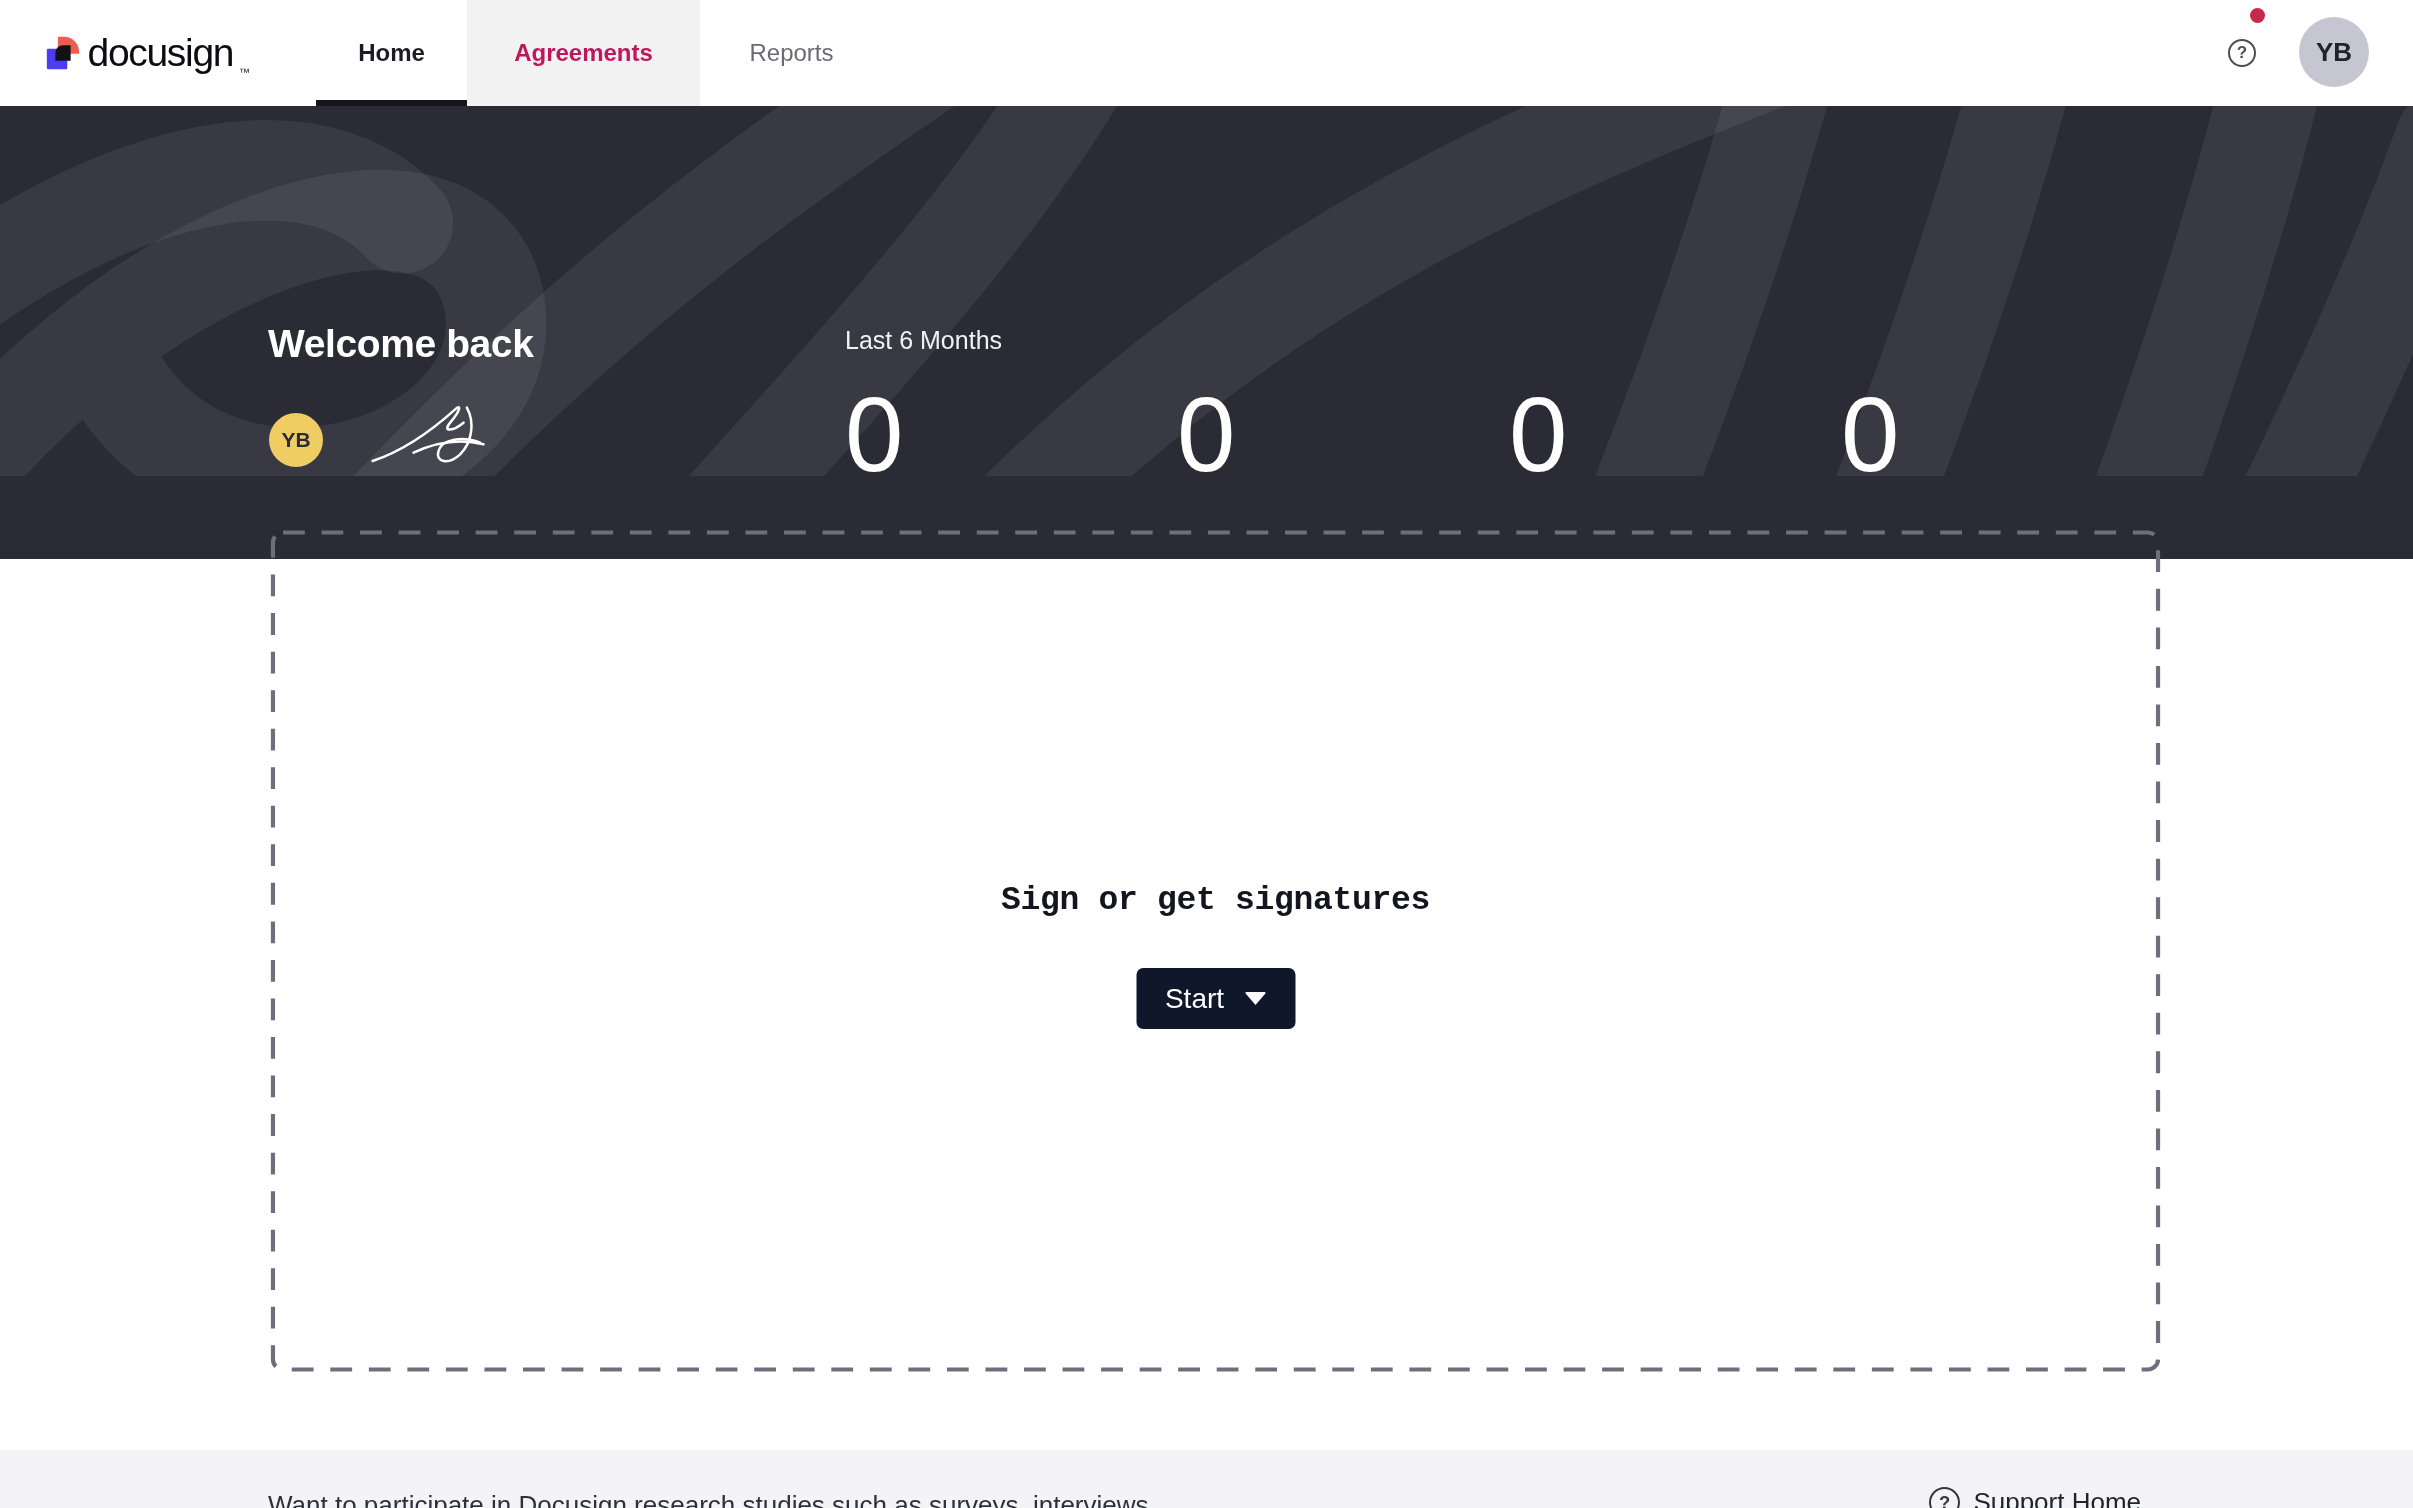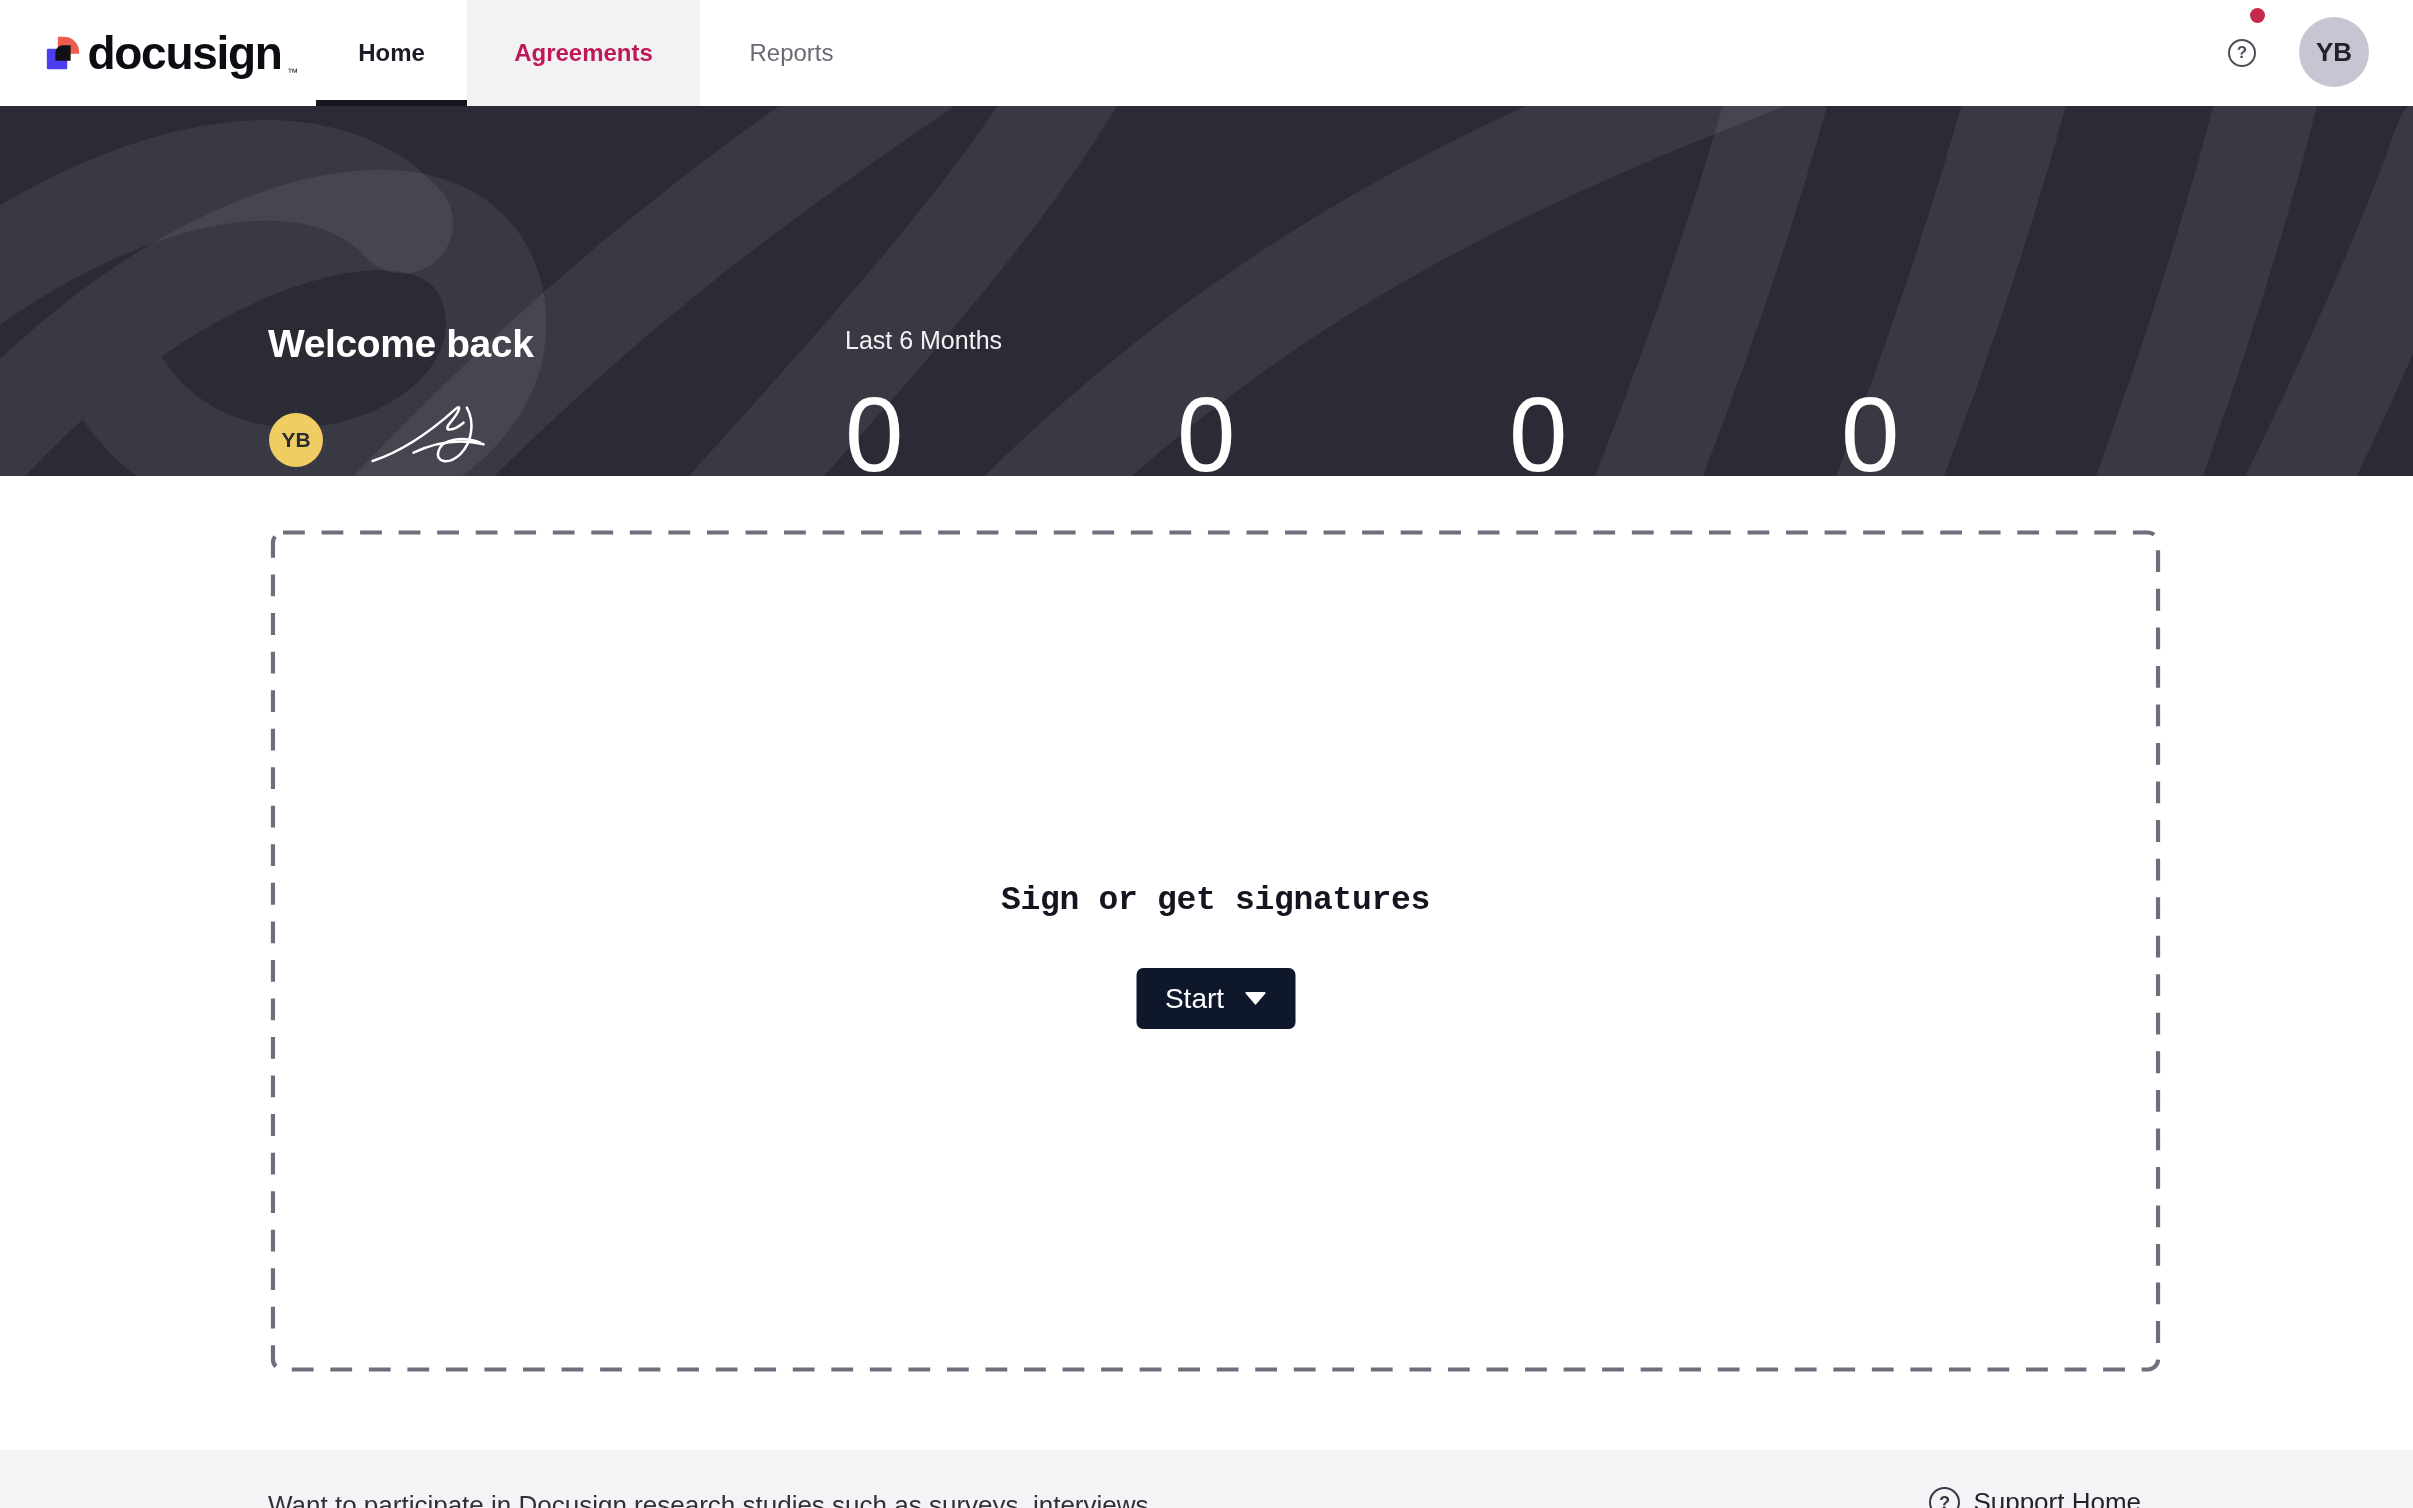--- a/index.html
+++ b/index.html
@@ -3,40 +3,40 @@
 <meta charset="utf-8">
 <style>
   * { margin:0; padding:0; box-sizing:border-box; }
   html,body { background:#fff; }
   body { font-family:"Liberation Sans", sans-serif; }
   .page { position:relative; width:2413px; height:1508px; overflow:hidden; background:#fff; }
 
   
   .nav { position:absolute; left:0; top:0; width:2413px; height:106px; background:#fff; z-index:5; }
   .logo { position:absolute; left:46px; top:0; height:106px; display:flex; align-items:center; gap:7.5px; }
-  .logo-text { font-size:46px; font-weight:700; letter-spacing:-1.3px; color:#0c0c12; }
+  .logo-text { font-size:39px; font-weight:400; letter-spacing:-1.3px; color:#0c0c12; }
   .logo-tm { font-size:11px; color:#0c0c12; align-self:flex-end; margin-bottom:28px; margin-left:-1.7px; }
   .tabs { position:absolute; left:316px; top:0; height:106px; display:flex; }
   .tab { position:relative; height:106px; display:flex; align-items:center; justify-content:center;
          font-size:24px; color:#6a6a74; cursor:pointer; }
   .tab-home { width:151px; font-weight:700; color:#1c1c26;text-align:center; }
   .tab-home::after { content:""; position:absolute; left:0; right:0; bottom:0; height:5.9px; background:#15151d; }
   .tab-agreements { width:233px; font-weight:700; color:#be185d; background:#f2f2f3; }
   .tab-templates { width:208px; }
   .tab-reports { width:183px;justify-content:center; }
   .notif-dot { position:absolute; left:2250px; top:8.4px; width:15px; height:15px; border-radius:50%; background:#c5294b; }
   .help-btn { position:absolute; left:2228px; top:39px; width:28px; height:28px; border-radius:50%;
               border:2.5px solid #4e4e59; color:#4e4e59; display:flex; align-items:center; justify-content:center;
               font-size:17px; font-weight:700; background:#fff; cursor:pointer; }
   .avatar-top { position:absolute; left:2299px; top:17px; width:70px; height:70px; border-radius:50%;
                 background:#c6c6d3; color:#22222d; display:flex; align-items:center; justify-content:center;
                 font-size:26px; font-weight:700; cursor:pointer; border:none; }
 
   
-  .hero { position:absolute; left:0; top:106px; width:2413px; height:370px; background:#2b2b36; overflow:hidden; }
+  .hero { position:absolute; left:0; top:106px; width:2413px; height:453px; background:#2b2b36; overflow:hidden; }
   .watermark { position:absolute; left:0; top:0; }
   .welcome { position:absolute; left:268px; top:216px; font-size:39px; font-weight:700; color:#ffffff; letter-spacing:-0.4px; }
   .avatar-hero { position:absolute; left:269px; top:307px; width:54px; height:54px; border-radius:50%;
                  background:#f0cd62; color:#2b2b37; display:flex; align-items:center; justify-content:center;
                  font-size:21px; font-weight:700; }
   .hero-signature { position:absolute; left:370px; top:295px; }
   .stats { position:absolute; left:845px; top:191px; color:#fff;margin-top:28px; }
   .stats-period { font-size:25px; line-height:30px; color:#f2f2f4; }
   .stats-row { display:flex; margin-top:27px; }
   .stat { width:332px; }

